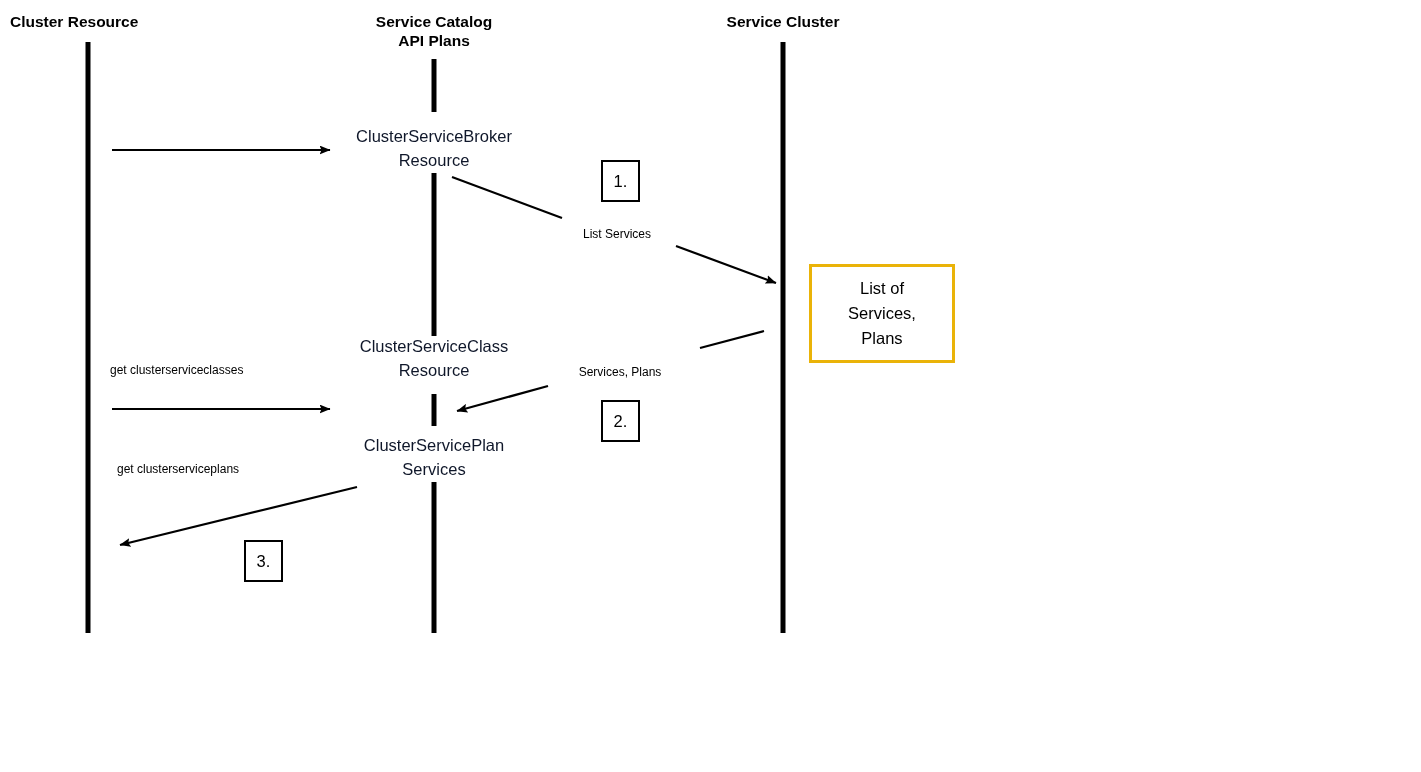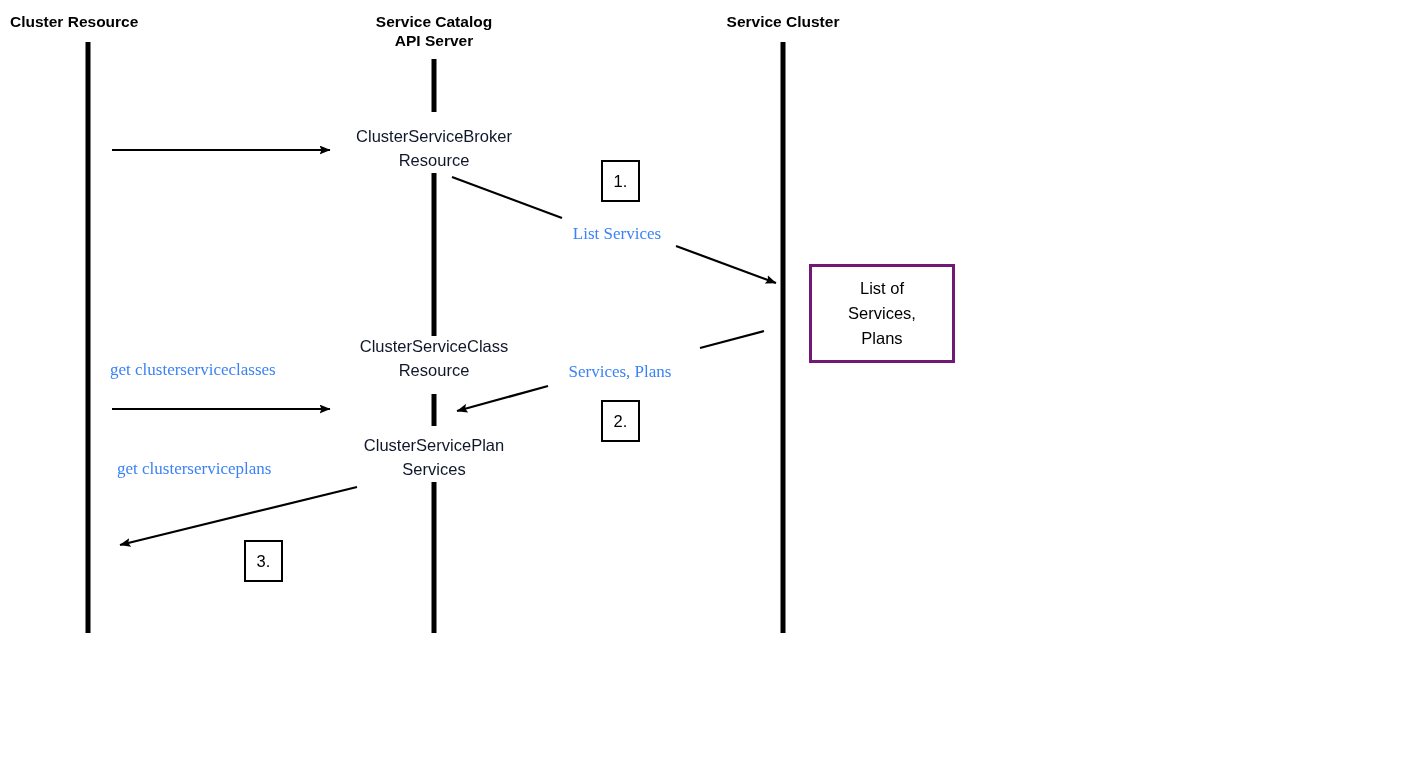--- a/index.html
+++ b/index.html
@@ -45,25 +45,24 @@
     position: absolute;
     font-size: 16.5px;
     line-height: 24px;
     text-align: center;
     white-space: pre-line;
     transform: translateX(-50%);
     color: #0f172a;
   }
   .msg-label {
     position: absolute;
-    font-size: 17px;
+    font-size: 12px;
     line-height: 20px;
-    color: #3b82f6;
+    color: #000000;
     white-space: nowrap;
-    font-family: Liberation Serif, serif;
   }
   .msg-label.center {
     text-align: center;
     transform: translateX(-50%);
   }
   .msg-label.left {
     text-align: left;
   }
   .step-box {
     position: absolute;
@@ -71,21 +70,21 @@
     background: #ffffff;
     font-size: 16.5px;
     display: flex;
     align-items: center;
     justify-content: center;
     color: #000000;
     box-sizing: border-box;
   }
   .note-box {
     position: absolute;
-    border: 3px solid #701a75;
+    border: 3px solid #eab308;
     background: #ffffff;
     font-size: 16.5px;
     line-height: 25px;
     text-align: center;
     display: flex;
     align-items: center;
     justify-content: center;
     white-space: pre-line;
     box-sizing: border-box;
     color: #000000;
@@ -121,21 +120,21 @@
     <line x1="548" y1="386" x2="457" y2="411" stroke="#000000" stroke-width="2.2" marker-end="url(#arrowhead)"></line>
 
     <line x1="112" y1="409" x2="330" y2="409" stroke="#000000" stroke-width="2.2" marker-end="url(#arrowhead)"></line>
 
     <line x1="357" y1="487" x2="120" y2="545" stroke="#000000" stroke-width="2.2" marker-end="url(#arrowhead)"></line>
   </svg>
 
   <div class="actor-header left" style="left:10px; top:12px;">Cluster Resource</div>
 
   <div class="actor-header center" style="left:434px; top:12px; width:260px;">Service Catalog
-API Server</div>
+API Plans</div>
 
   <div class="actor-header center" style="left:783px; top:12px; width:260px;">Service Cluster</div>
 
   <div class="lifeline-label" style="left:434px; top:124px; width:320px;">ClusterServiceBroker
 Resource</div>
 
   <div class="lifeline-label" style="left:434px; top:334px; width:320px;">ClusterServiceClass
 Resource</div>
 
   <div class="lifeline-label" style="left:434px; top:433px; width:320px;">ClusterServicePlan

